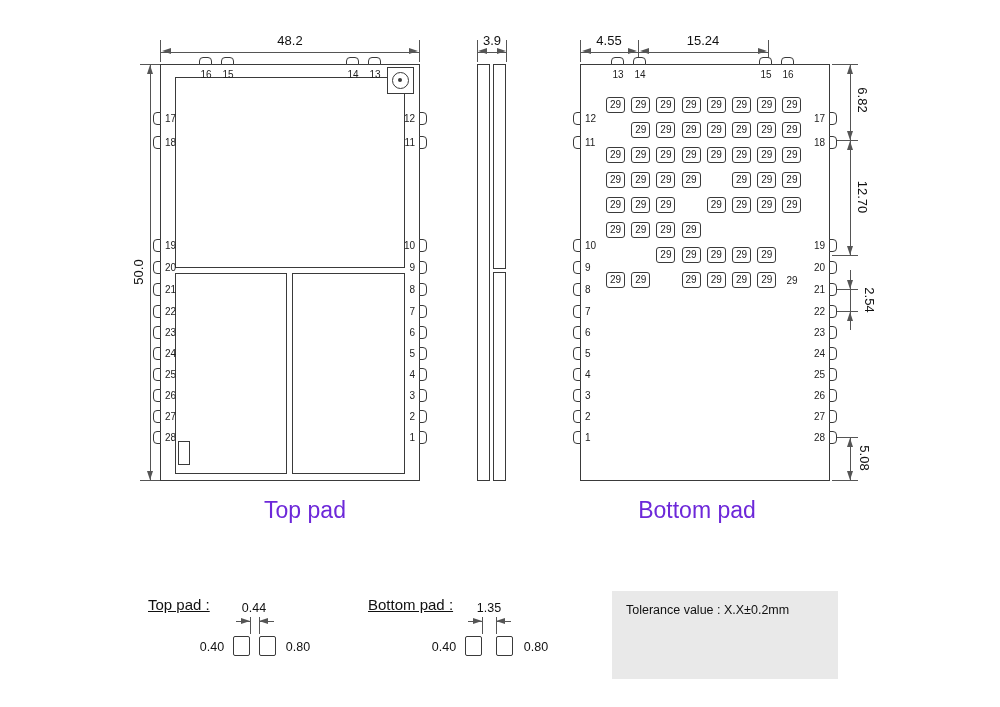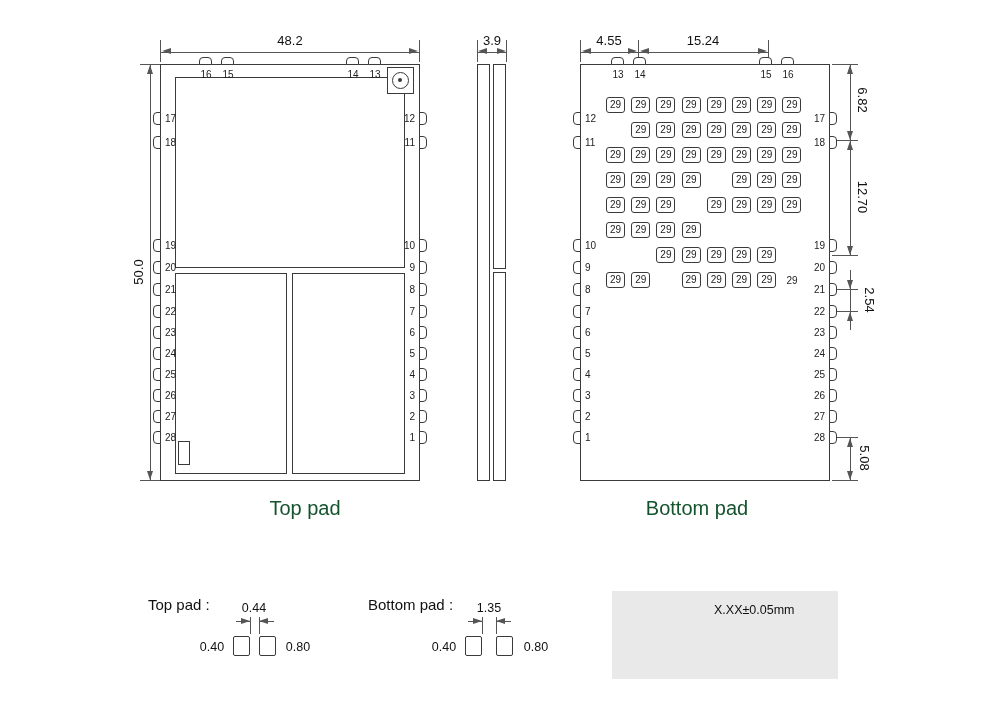--- a/index.html
+++ b/index.html
@@ -16,22 +16,22 @@
   .dml  { position:absolute; background:#555; }
   .arL  { position:absolute; width:0; height:0; border-top:3.5px solid transparent; border-bottom:3.5px solid transparent; border-right:9px solid #555; }
   .arR  { position:absolute; width:0; height:0; border-top:3.5px solid transparent; border-bottom:3.5px solid transparent; border-left:9px solid #555; }
   .arU  { position:absolute; width:0; height:0; border-left:3.5px solid transparent; border-right:3.5px solid transparent; border-bottom:9px solid #555; }
   .arD  { position:absolute; width:0; height:0; border-left:3.5px solid transparent; border-right:3.5px solid transparent; border-top:9px solid #555; }
 
   .dlab  { position:absolute; font-size:13px; white-space:nowrap; transform:translateX(-50%); }
   .dlabV { position:absolute; font-size:13px; white-space:nowrap; transform:translate(-50%,-50%) rotate(90deg); }
   .dlabV2{ position:absolute; font-size:13px; white-space:nowrap; transform:translate(-50%,-50%) rotate(-90deg); }
 
-  .caption { position:absolute; transform:translateX(-50%); font-size:20px; color:#14532d; }
-  .plab    { position:absolute; font-size:15px; color:#111; }
+  .caption { position:absolute; transform:translateX(-50%); font-size:23px; color:#6d28d9; }
+  .plab    { position:absolute; font-size:15px; color:#111;text-decoration:underline; }
   .piece   { position:absolute; width:17px; height:20px; border:1.3px solid #3a3a3a; border-radius:2px; background:#fff; }
 
   .pin  { position:absolute; background:#fff; border:1.3px solid #3a3a3a; }
   .pnum { position:absolute; font-size:10px; line-height:13px; color:#222; }
   .pad29{ position:absolute; width:19px; height:16px; border:1.3px solid #3a3a3a; border-radius:3px;
           background:#fff; font-size:10px; line-height:14px; text-align:center; color:#222; }
 
   .infobox { position:absolute; background:#e9e9e9; padding:11px 0 0 14px; font-size:12.5px; line-height:17px; color:#111; }
   .infobox .indent { padding-left:88px; }
 </style>
@@ -156,21 +156,21 @@
     <div class="dml" style="left:497px;top:621px;width:14px;height:1px"></div>
     <div class="arR" style="left:473px;top:618px"></div>
     <div class="arL" style="left:496px;top:618px"></div>
     <div class="piece" style="left:465px;top:636px"></div>
     <div class="piece" style="left:496px;top:636px"></div>
     <span class="dlab" style="left:444px;top:640px;font-size:12.5px">0.40</span>
     <span class="dlab" style="left:536px;top:640px;font-size:12.5px">0.80</span>
   </div>
 
   <div class="infobox" style="left:612px;top:591px;width:226px;height:88px">
-    <div class="indent">X.XX±0.05mm</div>
+    <div>Tolerance value : X.X±0.2mm</div>
   </div>
 
   <div id="gen-layer" style="position:absolute;left:0;top:0;width:1000px;height:707px">
       <div class="pin" style="left: 153px; top: 112px; width: 8px; height: 13px; border-radius: 4px 0px 0px 4px;"></div>
       <span class="pnum" style="left: 165px; top: 112px; width: 16px;">17</span>
       <div class="pin" style="left: 153px; top: 136px; width: 8px; height: 13px; border-radius: 4px 0px 0px 4px;"></div>
       <span class="pnum" style="left: 165px; top: 136px; width: 16px;">18</span>
       <div class="pin" style="left: 153px; top: 239px; width: 8px; height: 13px; border-radius: 4px 0px 0px 4px;"></div>
       <span class="pnum" style="left: 165px; top: 239px; width: 16px;">19</span>
       <div class="pin" style="left: 153px; top: 261px; width: 8px; height: 13px; border-radius: 4px 0px 0px 4px;"></div>

